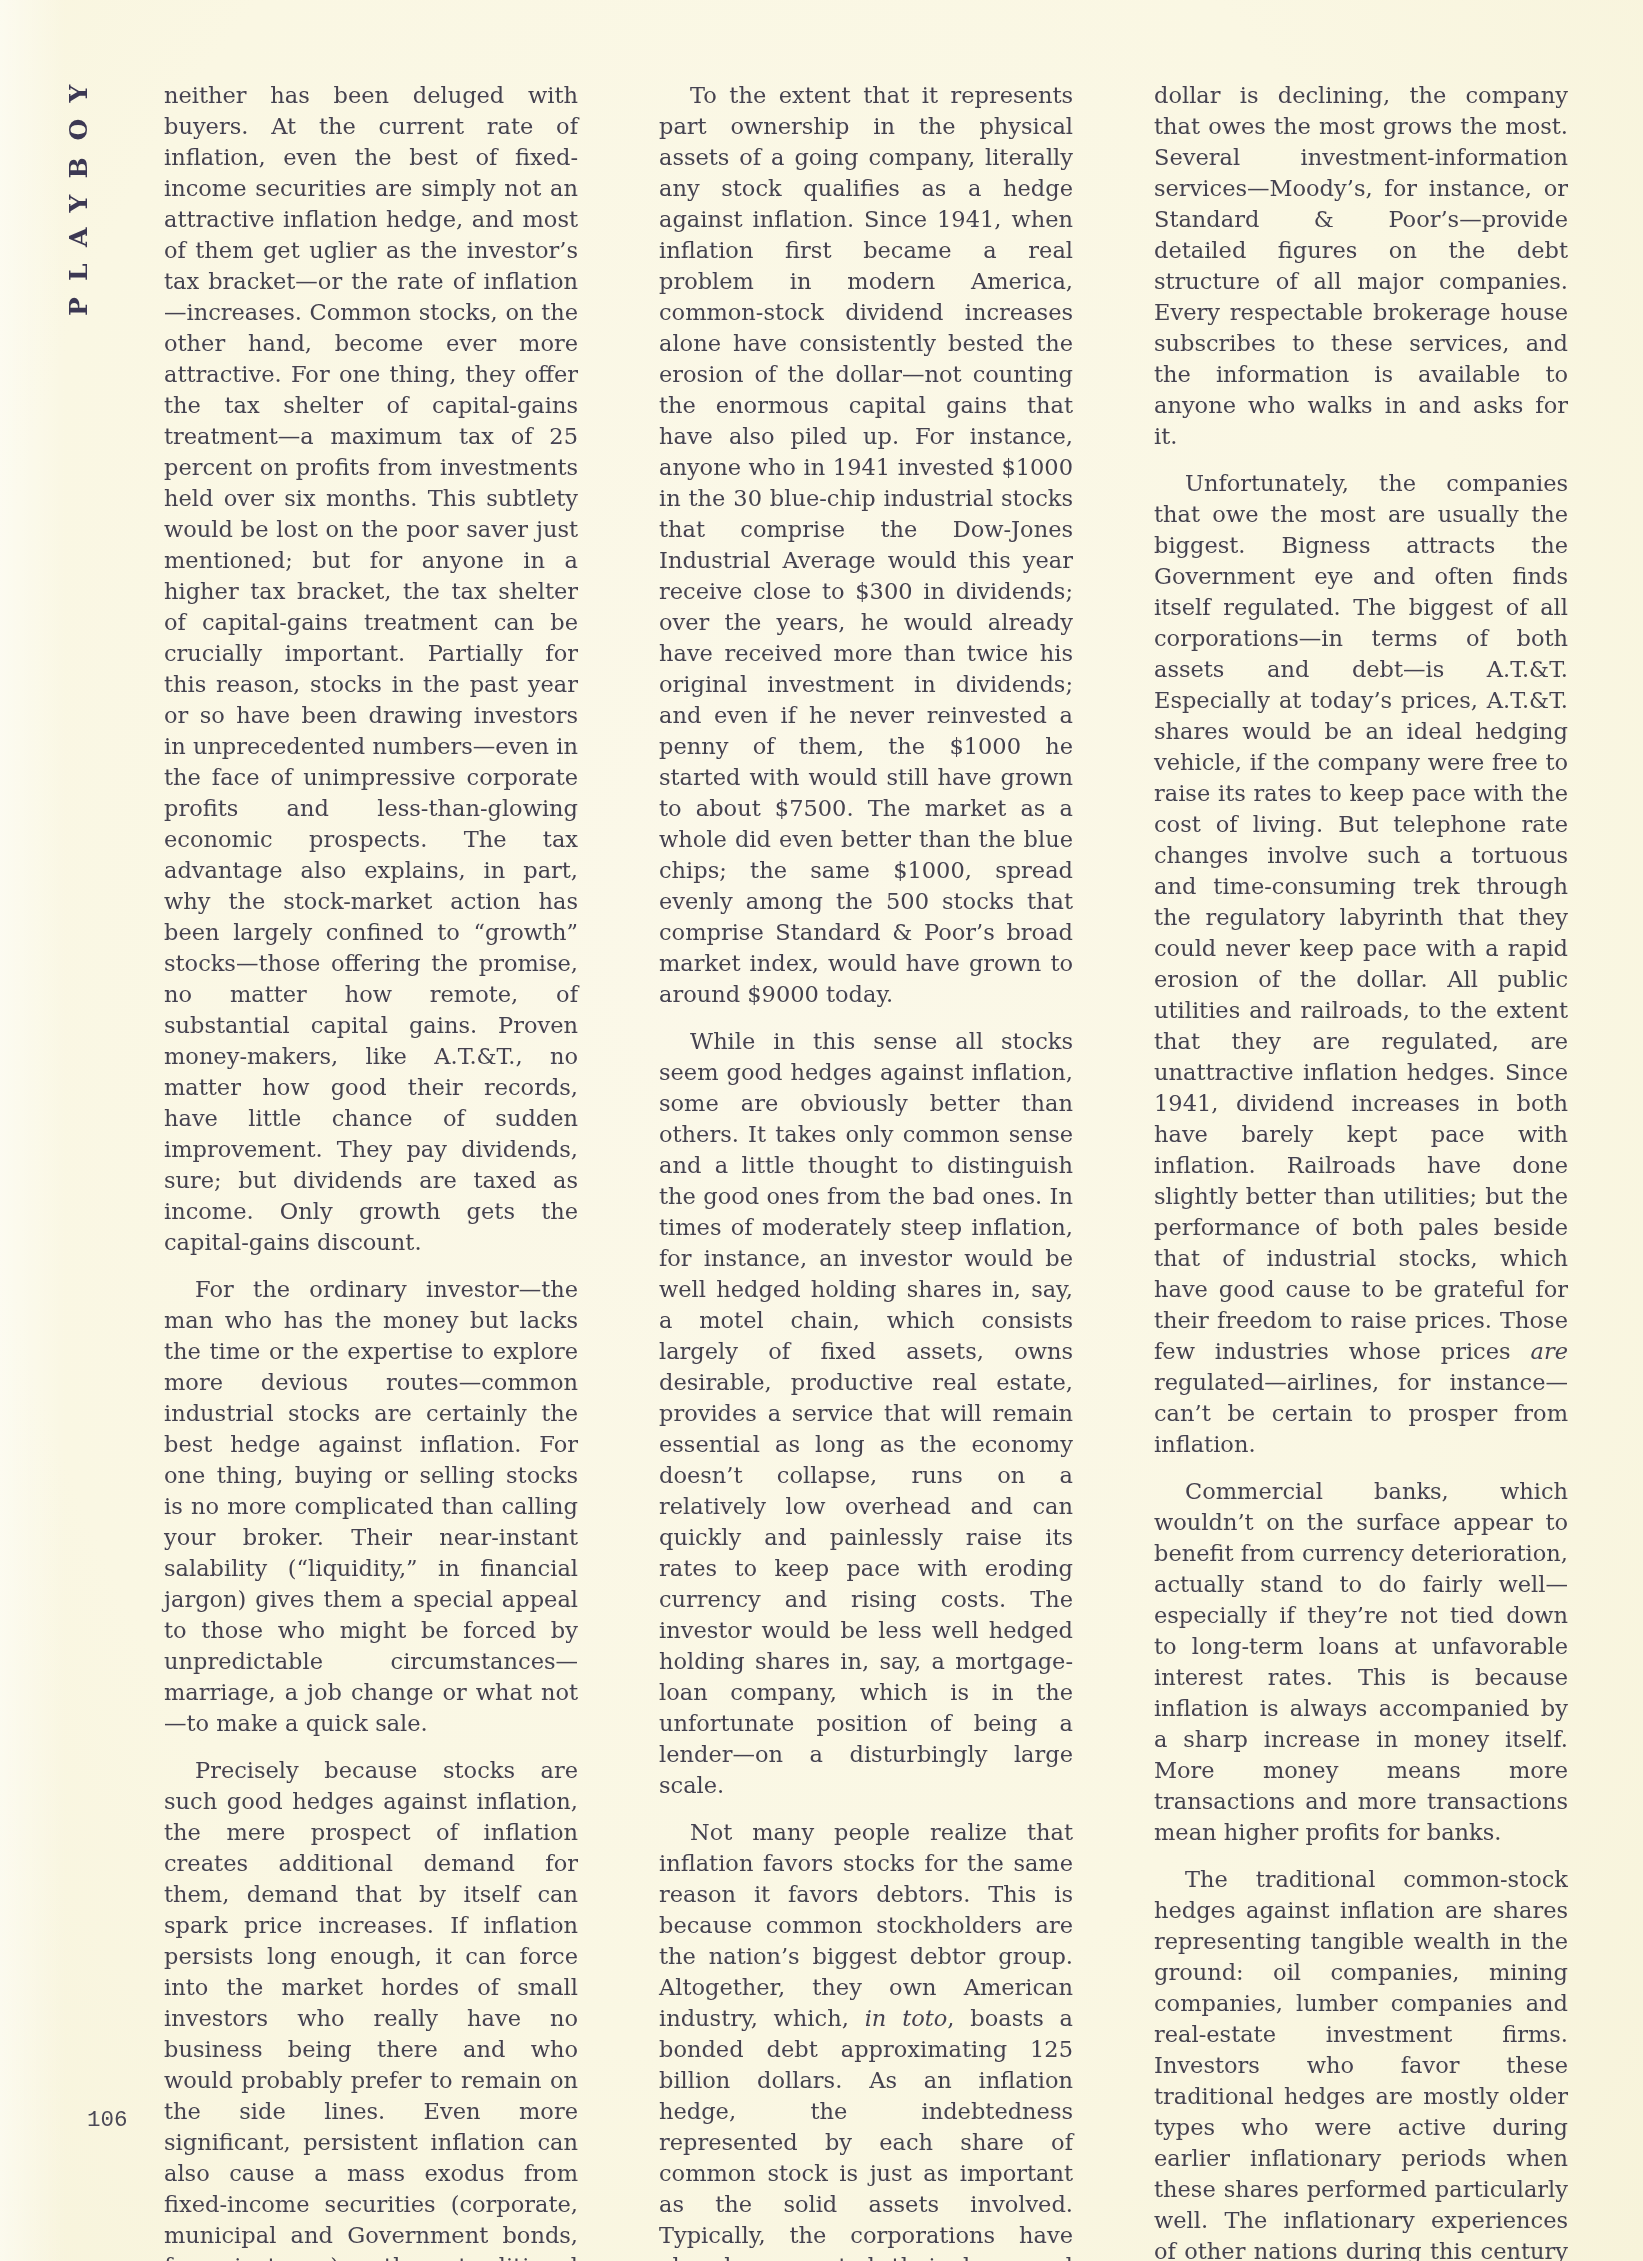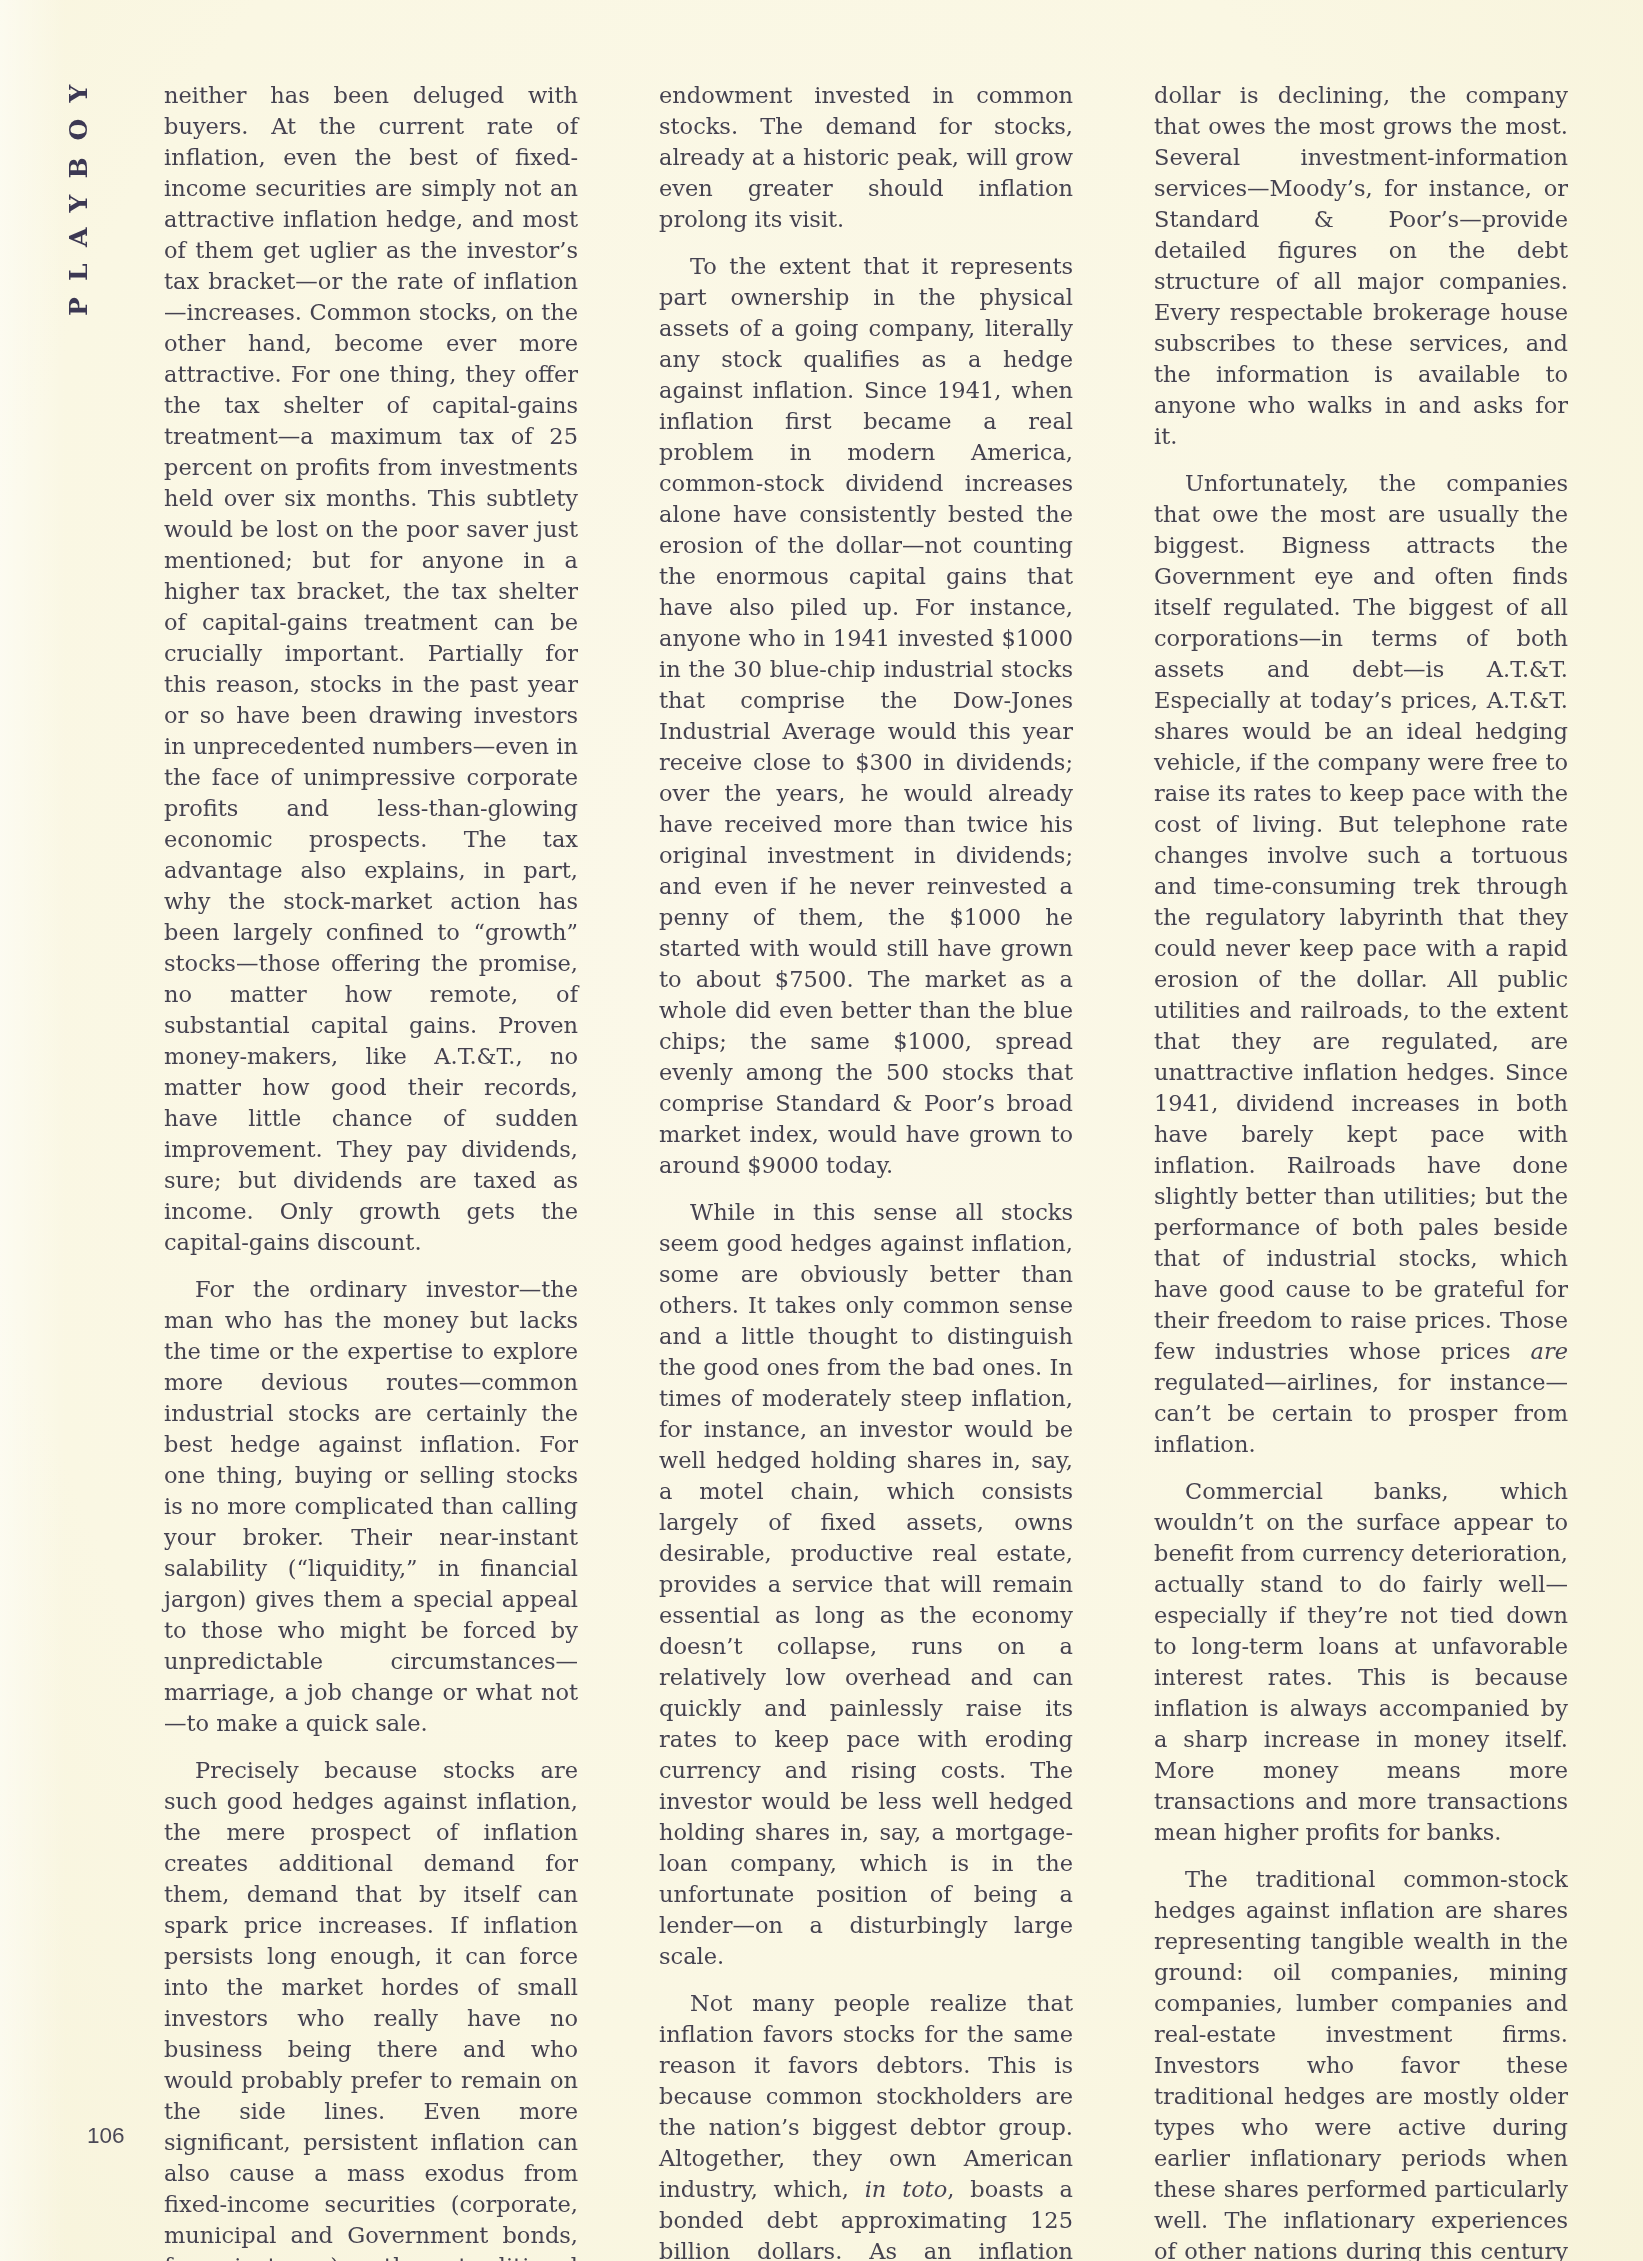--- a/index.html
+++ b/index.html
@@ -46,42 +46,40 @@
   }
   .para { margin: 16px; }
   .para.indent { text-indent: 31px; }
   .para em { font-style: italic; }
   .page-number {
     position: absolute;
     left: 87px;
     top: 2107px;
     font-size: 22.5px;
     color: #4a4856;
-    font-family: Liberation Sans, sans-serif;
-    margin-top: 16px;
+    font-family: Liberation Mono, monospace;
   }
 </style>
 </head>
 <body>
 
 <div class="paper-edge"></div>
 
 <div class="spine">PLAYBOY</div>
 
 <div class="columns">
   <div class="col">
     <div>
         <p class="para"><span>neither has been deluged with buyers. At the current rate of inflation, even the best of fixed-income securities are simply not an attractive inflation hedge, and most of them get uglier as the investor’s tax bracket—or the rate of inflation—increases. Common stocks, on the other hand, become ever more attractive. For one thing, they offer the tax shelter of capital-gains treatment—a maximum tax of 25 percent on profits from investments held over six months. This subtlety would be lost on the poor saver just mentioned; but for anyone in a higher tax bracket, the tax shelter of capital-gains treatment can be crucially important. Partially for this reason, stocks in the past year or so have been drawing investors in unprecedented numbers—even in the face of unimpressive corporate profits and less-than-glowing economic prospects. The tax advantage also explains, in part, why the stock-market action has been largely confined to “growth” stocks—those offering the promise, no matter how remote, of substantial capital gains. Proven money-makers, like A.T.&amp;T., no matter how good their records, have little chance of sudden improvement. They pay dividends, sure; but dividends are taxed as income. Only growth gets the capital-gains discount.</span></p>
         <p class="para indent"><span>For the ordinary investor—the man who has the money but lacks the time or the expertise to explore more devious routes—common industrial stocks are certainly the best hedge against inflation. For one thing, buying or selling stocks is no more complicated than calling your broker. Their near-instant salability (“liquidity,” in financial jargon) gives them a special appeal to those who might be forced by unpredictable circumstances—marriage, a job change or what not—to make a quick sale.</span></p>
         <p class="para indent"><span>Precisely because stocks are such good hedges against inflation, the mere prospect of inflation creates additional demand for them, demand that by itself can spark price increases. If inflation persists long enough, it can force into the market hordes of small investors who really have no business being there and who would probably prefer to remain on the side lines. Even more significant, persistent inflation can also cause a mass exodus from fixed-income securities (corporate, municipal and Government bonds, for instance), the traditional repositories of large sums of conservative money. Banks are already putting greater emphasis on common-stock holdings in their trust funds; life-insurance companies are experimenting with annuities backed by common-stock holdings; pension funds, many of them newly liberated from restrictive laws, are buying stocks at a rate of some three billion dollars a year; even as staid an institution as Yale University now has more than 70 percent of its colossal $500,000,000</span></p>
       </div>
   </div>
   <div class="col">
     <div>
-        <p class="para"><span>endowment invested in common stocks. The demand for stocks, already at a historic peak, will grow even greater should inflation prolong its visit.</span></p>
         <p class="para indent"><span>To the extent that it represents part ownership in the physical assets of a going company, literally any stock qualifies as a hedge against inflation. Since 1941, when inflation first became a real problem in modern America, common-stock dividend increases alone have consistently bested the erosion of the dollar—not counting the enormous capital gains that have also piled up. For instance, anyone who in 1941 invested $1000 in the 30 blue-chip industrial stocks that comprise the Dow-Jones Industrial Average would this year receive close to $300 in dividends; over the years, he would already have received more than twice his original investment in dividends; and even if he never reinvested a penny of them, the $1000 he started with would still have grown to about $7500. The market as a whole did even better than the blue chips; the same $1000, spread evenly among the 500 stocks that comprise Standard &amp; Poor’s broad market index, would have grown to around $9000 today.</span></p>
         <p class="para indent"><span>While in this sense all stocks seem good hedges against inflation, some are obviously better than others. It takes only common sense and a little thought to distinguish the good ones from the bad ones. In times of moderately steep inflation, for instance, an investor would be well hedged holding shares in, say, a motel chain, which consists largely of fixed assets, owns desirable, productive real estate, provides a service that will remain essential as long as the economy doesn’t collapse, runs on a relatively low overhead and can quickly and painlessly raise its rates to keep pace with eroding currency and rising costs. The investor would be less well hedged holding shares in, say, a mortgage-loan company, which is in the unfortunate position of being a lender—on a disturbingly large scale.</span></p>
         <p class="para indent"><span>Not many people realize that inflation favors stocks for the same reason it favors debtors. This is because common stockholders are the nation’s biggest debtor group. Altogether, they own American industry, which, </span><em>in toto</em><span>, boasts a bonded debt approximating 125 billion dollars. As an inflation hedge, the indebtedness represented by each share of common stock is just as important as the solid assets involved. Typically, the corporations have already converted their borrowed money into productive assets—which is precisely the right thing to do in the face of inflation, since the real value of the debt will diminish while the value of the assets goes up. Investors buying stocks to hedge against inflation should always keep the debt factor in mind. Generally speaking, when the</span></p>
       </div>
   </div>
   <div class="col">
     <div>
         <p class="para"><span>dollar is declining, the company that owes the most grows the most. Several investment-information services—Moody’s, for instance, or Standard &amp; Poor’s—provide detailed figures on the debt structure of all major companies. Every respectable brokerage house subscribes to these services, and the information is available to anyone who walks in and asks for it.</span></p>
         <p class="para indent"><span>Unfortunately, the companies that owe the most are usually the biggest. Bigness attracts the Government eye and often finds itself regulated. The biggest of all corporations—in terms of both assets and debt—is A.T.&amp;T. Especially at today’s prices, A.T.&amp;T. shares would be an ideal hedging vehicle, if the company were free to raise its rates to keep pace with the cost of living. But telephone rate changes involve such a tortuous and time-consuming trek through the regulatory labyrinth that they could never keep pace with a rapid erosion of the dollar. All public utilities and railroads, to the extent that they are regulated, are unattractive inflation hedges. Since 1941, dividend increases in both have barely kept pace with inflation. Railroads have done slightly better than utilities; but the performance of both pales beside that of industrial stocks, which have good cause to be grateful for their freedom to raise prices. Those few industries whose prices </span><em>are</em><span> regulated—airlines, for instance—can’t be certain to prosper from inflation.</span></p>
         <p class="para indent"><span>Commercial banks, which wouldn’t on the surface appear to benefit from currency deterioration, actually stand to do fairly well—especially if they’re not tied down to long-term loans at unfavorable interest rates. This is because inflation is always accompanied by a sharp increase in money itself. More money means more transactions and more transactions mean higher profits for banks.</span></p>

